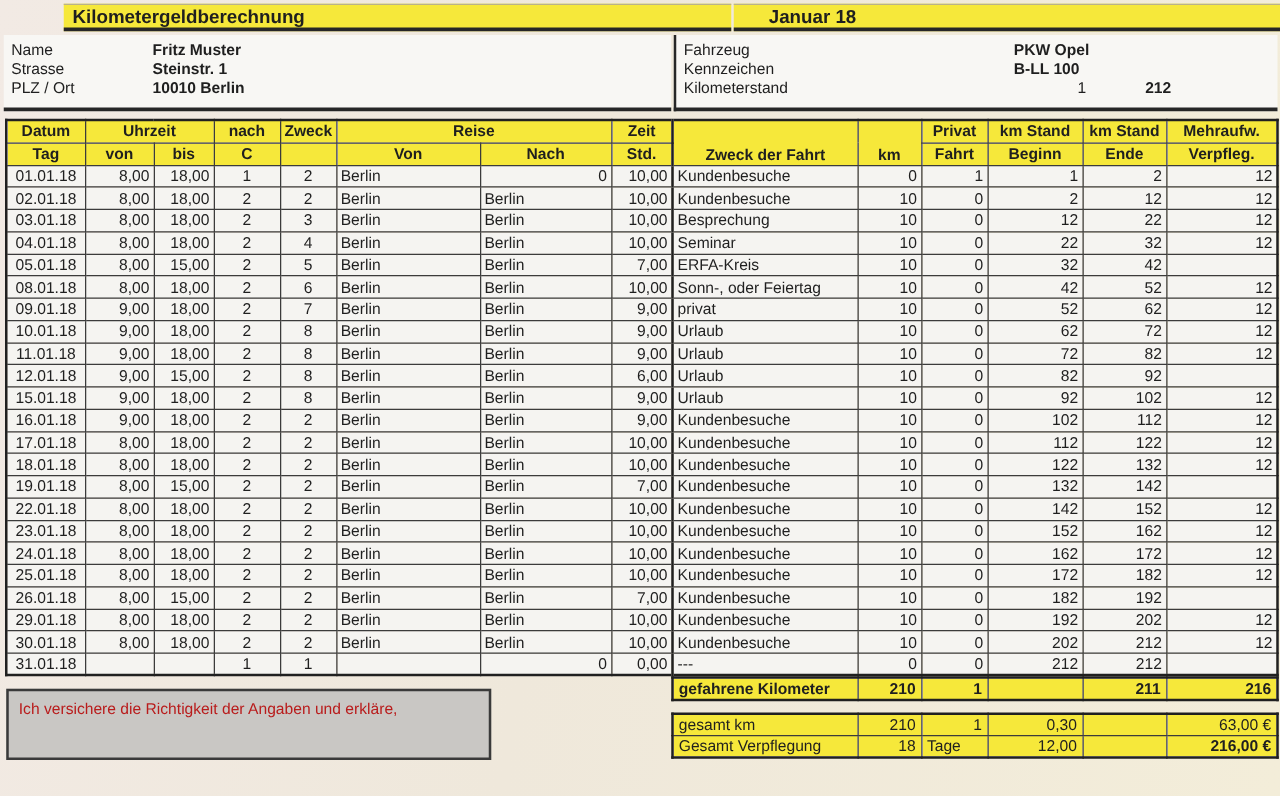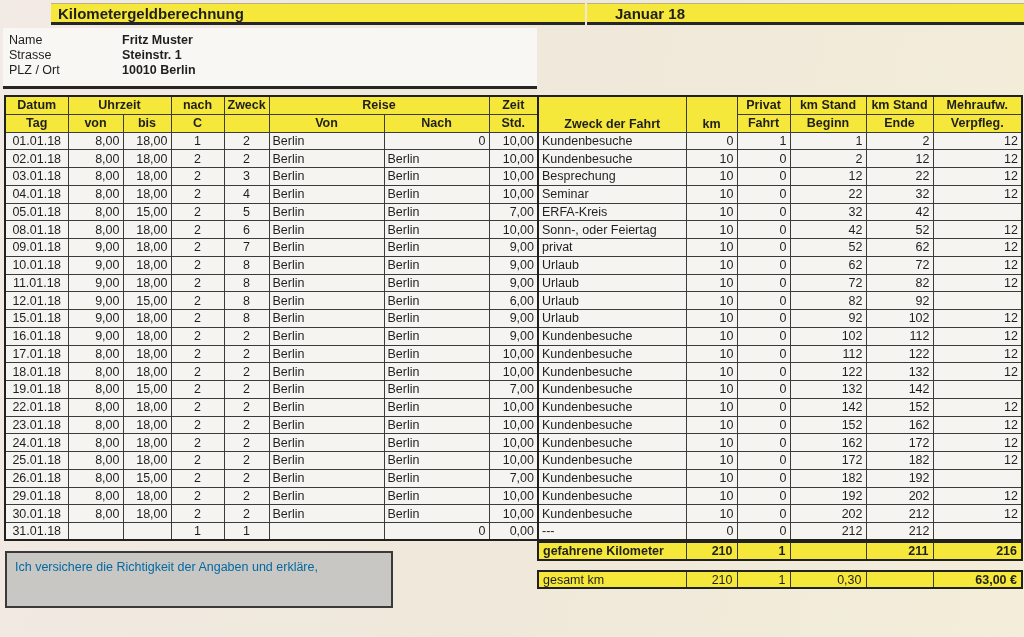--- a/index.html
+++ b/index.html
@@ -45,21 +45,21 @@
   .sixcol td { border:1px solid #3b3b3b; padding:0 4px; font-size:12.5px; background:#f6e83a; }
   .driven { top:541px; }
   .driven td { height:17.5px; font-weight:bold; }
   .summary { top:570px; }
   .summary td { height:17.3px; }
   .summary tr:last-child td:last-child { font-weight:bold; }
   
   .declaration {
     position:absolute; left:5px; top:551px; width:388px; height:57px;
     background:#c9c7c4; border:2px solid #3a3a3a; padding:5px 8px;
-    font-size:12.5px; line-height:18px; color:#0369a1;
+    font-size:12.5px; line-height:18px; color:#b91c1c;
   }
   .signature {
     position:absolute; left:0; top:617px; width:220px; height:20px;
     background:#c9c7c4; font-size:13px; line-height:18px;
   }
   .signature .sig-label { position:absolute; left:5px; }
   .signature .sig-date { position:absolute; left:157px; }
 </style>
 </head>
 <body>
@@ -81,20 +81,35 @@
     <div class="info-row r2">
       <span>Strasse</span>
       <span class="val">Steinstr. 1</span>
     </div>
     <div class="info-row r3">
       <span>PLZ / Ort</span>
       <span class="val">10010 Berlin</span>
     </div>
   </div>
 
+  <div class="info-panel ip-r">
+    <div class="info-row r1">
+      <span>Fahrzeug</span>
+      <span class="val">PKW Opel</span>
+    </div>
+    <div class="info-row r2">
+      <span>Kennzeichen</span>
+      <span class="val">B-LL 100</span>
+    </div>
+    <div class="info-row r3">
+      <span>Kilometerstand</span>
+      <span class="odoA">1</span>
+      <span class="odoB">212</span>
+    </div>
+  </div>
 
   <table class="main">
     <colgroup>
       <col style="width:63px">
         <col style="width:55px">
         <col style="width:48px">
       <col style="width:53px">
         <col style="width:45px">
         <col style="width:115px">
       <col style="width:105px">
@@ -540,20 +555,28 @@
     </colgroup>
     <tbody id="summary-body">
         <tr>
           <td class="al">gesamt km</td>
           <td class="ar">210</td>
           <td class="ar">1</td>
           <td class="ar">0,30</td>
           <td class="ar"></td>
           <td class="ar">63,00 €</td>
         </tr>
+        <tr>
+          <td class="al">Gesamt Verpflegung</td>
+          <td class="ar">18</td>
+          <td class="al">Tage</td>
+          <td class="ar">12,00</td>
+          <td class="ar"></td>
+          <td class="ar">216,00 €</td>
+        </tr>
       </tbody>
   </table>
 
   <div class="declaration">
     <div>Ich versichere die Richtigkeit der Angaben und erkläre,</div>
   </div>
 
 
 </div>
 

